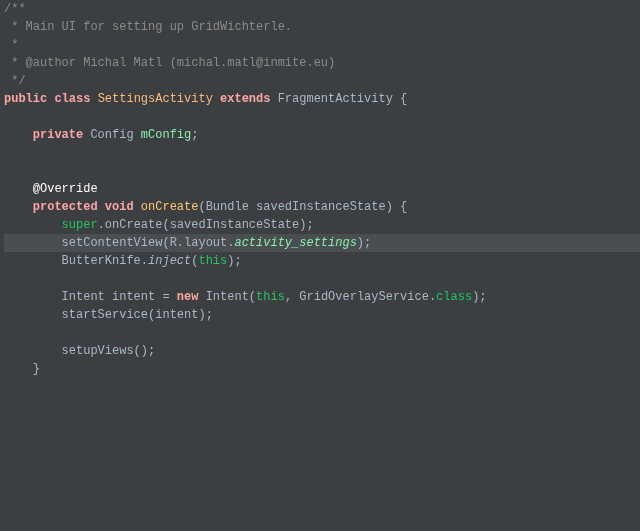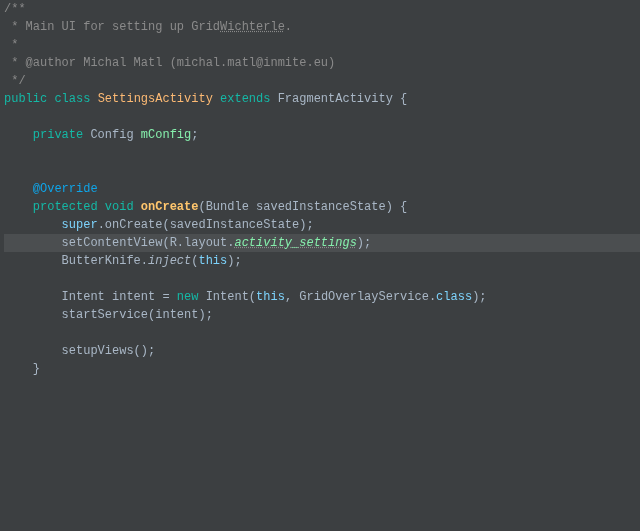--- a/index.html
+++ b/index.html
@@ -1,24 +1,24 @@
 <!DOCTYPE html>
 <html><head>
 <meta charset="utf-8">
 <style>
   body{margin:0;background:#3c3f41;font-family:"Menlo","Consolas","Courier New",monospace;font-size:12px;line-height:1.5;color:#a9b7c6;overflow:hidden}
   .editor{white-space:pre;padding:0 0 0 4px;width:640px;height:531px;box-sizing:border-box}
   .line{height:18px}
   .hl{background:#4b4e50}
   .doccomment{color:#8a8a8a}
-  .annotation{color:#0ea5e9}
-  .kw{color:#14b8a6;font-weight:normal}
-  .kw2{color:#7dd3fc}
+  .annotation{color:#ffffff}
+  .kw{color:#fca5a5;font-weight:bold}
+  .kw2{color:#22c55e}
   .cls{color:#fdba74}
-  .mname{color:#ffc66d;font-weight:bold}
+  .mname{color:#ffc66d;font-weight:normal}
   .obj{color:#86efac}
   .italic{font-style:italic}
-  .ul{text-decoration:underline;text-decoration-style:dotted;text-decoration-color:#8a8a8a}
+  .ul{text-decoration-style:dotted;text-decoration-color:#8a8a8a}
 </style>
 </head>
 <body>
 
 <div class="editor" id="editor"><div class="line"><span class="doccomment">/**</span></div><div class="line"><span class="doccomment"> * Main UI for setting up Grid</span><span class="doccomment ul">Wichterle</span><span class="doccomment">.</span></div><div class="line"><span class="doccomment"> *</span></div><div class="line"><span class="doccomment"> * @author Michal Matl (michal.matl@inmite.eu)</span></div><div class="line"><span class="doccomment"> */</span></div><div class="line"><span class="kw">public class </span><span class="cls">SettingsActivity </span><span class="kw">extends </span><span>FragmentActivity {</span></div><div class="line"><span></span></div><div class="line"><span>    </span><span class="kw">private </span><span>Config </span><span class="obj">mConfig</span><span>;</span></div><div class="line"><span></span></div><div class="line"><span></span></div><div class="line"><span>    </span><span class="annotation">@Override</span></div><div class="line"><span>    </span><span class="kw">protected void </span><span class="mname">onCreate</span><span>(Bundle savedInstanceState) {</span></div><div class="line"><span>        </span><span class="kw2">super</span><span>.onCreate(savedInstanceState);</span></div><div class="line hl"><span>        setContentView(R.layout.</span><span class="obj italic ul">activity_settings</span><span>);</span></div><div class="line"><span>        ButterKnife.</span><span class="italic">inject</span><span>(</span><span class="kw2">this</span><span>);</span></div><div class="line"><span></span></div><div class="line"><span>        Intent intent = </span><span class="kw">new </span><span>Intent(</span><span class="kw2">this</span><span>, GridOverlayService.</span><span class="kw2">class</span><span>);</span></div><div class="line"><span>        startService(intent);</span></div><div class="line"><span></span></div><div class="line"><span>        setupViews();</span></div><div class="line"><span>    }</span></div></div>
 
 </body></html>

